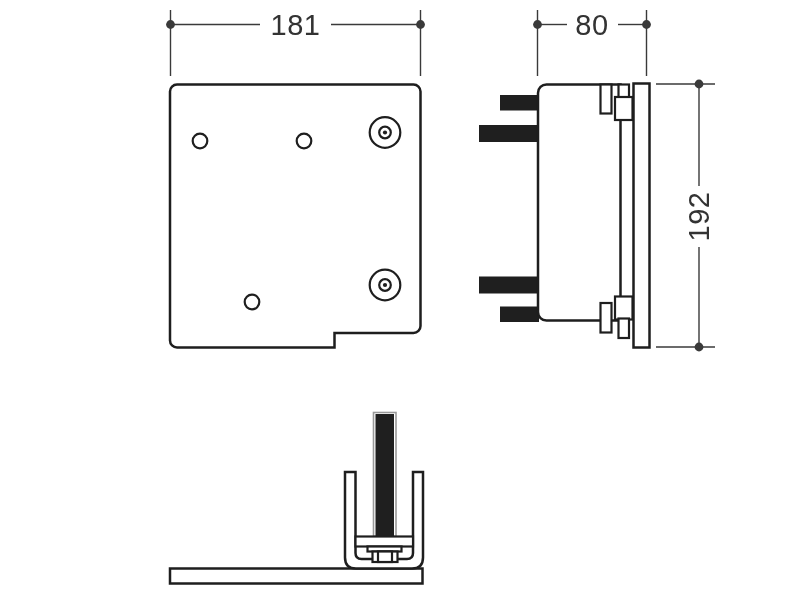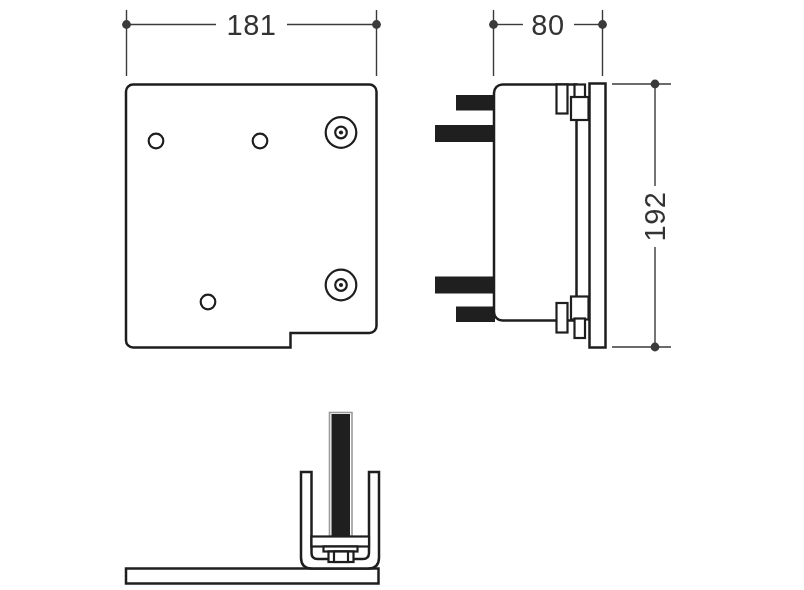--- a/index.html
+++ b/index.html
@@ -7,20 +7,21 @@
     padding: 0;
     background: var(--color-background, #ffffff);
     font-family: "Liberation Sans", sans-serif;
   }
   .stage {
     position: relative;
     width: 688px;
     height: 590px;
     background: var(--color-background, #ffffff);
     overflow: hidden;
+    margin-left: 44px;
   }
   svg { display: block; }
 
   .part {
     fill: #ffffff;
     stroke: var(--color-outline, #1e1e1e);
     stroke-width: 2.5;
     stroke-linejoin: miter;
   }
   .thin  { stroke-width: 2.2; }

